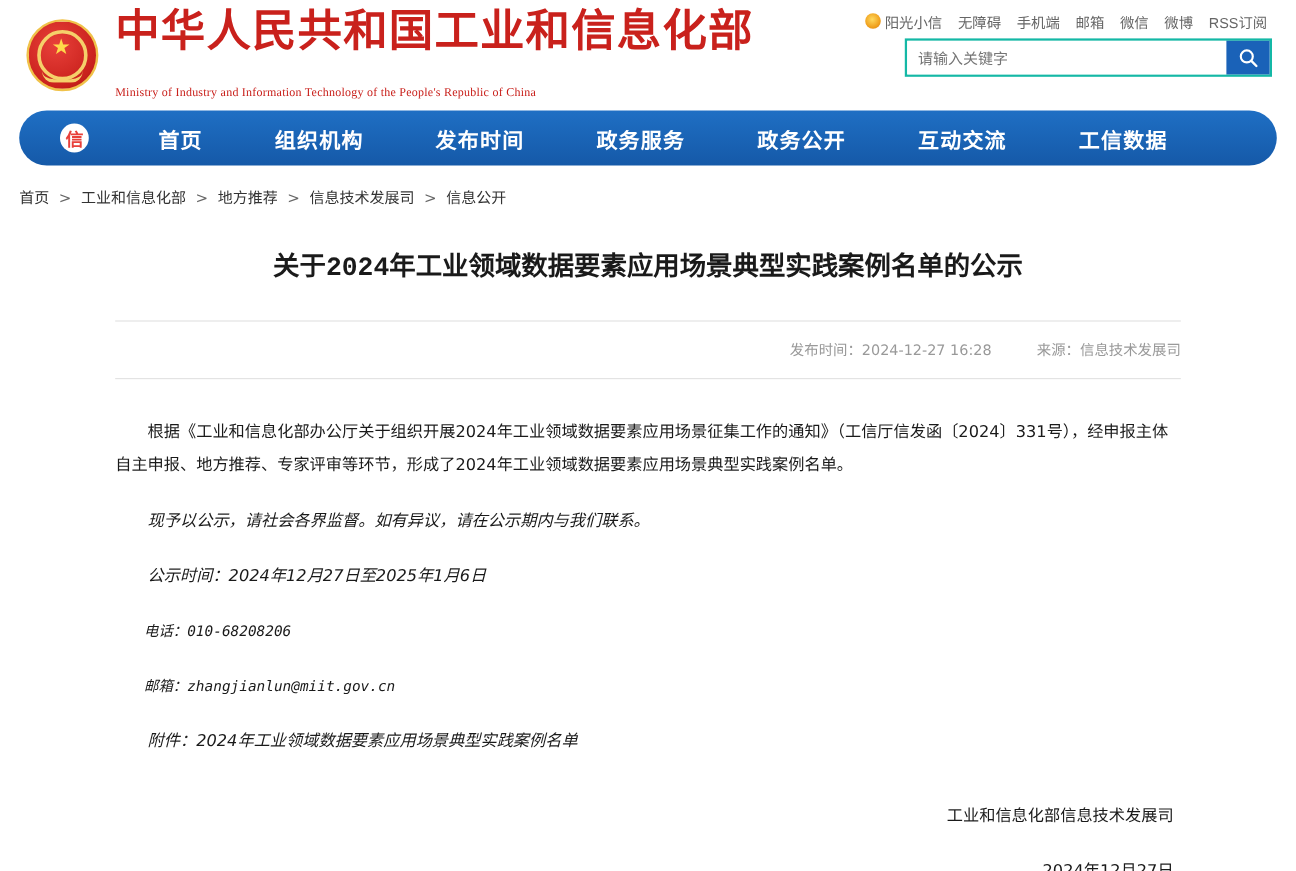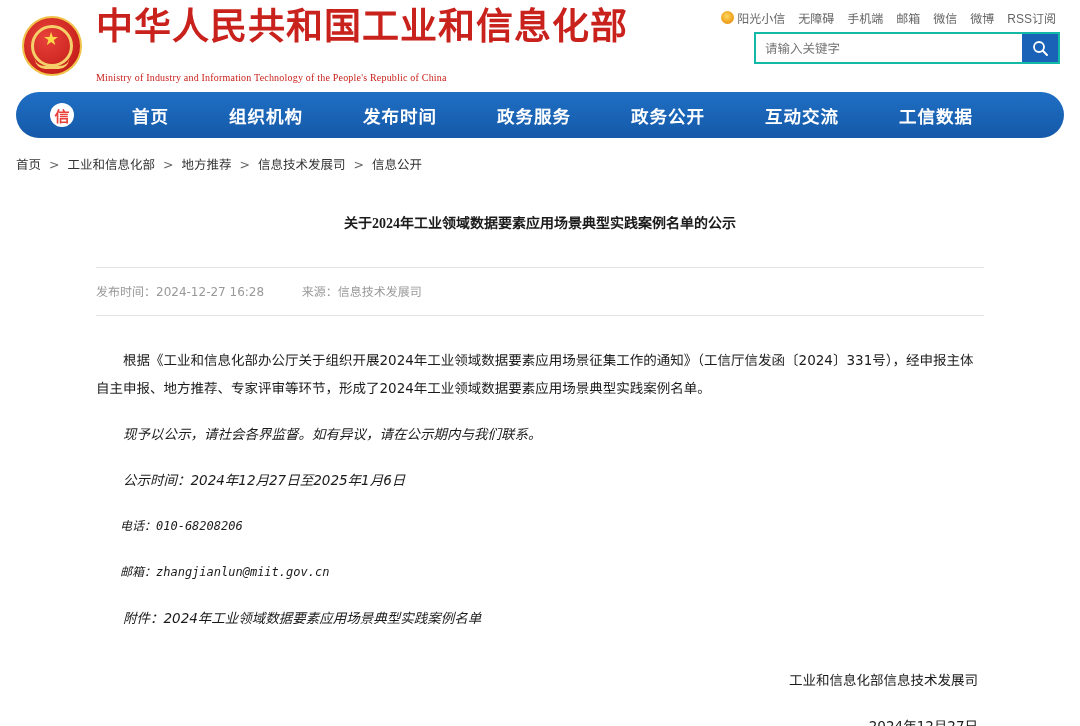--- a/index.html
+++ b/index.html
@@ -178,34 +178,34 @@
 
   
   .article { padding: 0 16px; }
   .article-inner {
     max-width: 1048px;
     margin: 0 auto;
     padding: 0 80px;
   }
   .article-title {
     text-align: center;
-    font-size: 14px;
+    font-size: 22px;
     font-weight: bold;
     color: #1a1a1a;
     margin: 34px 0 0 0;
     line-height: 34px;
-    font-family: Liberation Serif, serif;
+    font-family: Liberation Mono, monospace;
   }
   .title-rule {
     border: none;
     border-top: 1px solid #e3e3e3;
     margin: 26px 0 0 0;
   }
   .meta {
-    text-align: left;
+    text-align: right;
     font-size: 12px;
     color: #999;
     padding: 14px 0 0 0;
     font-family: "DejaVu Sans", sans-serif;
   }
   .meta .gap { display: inline-block; width: 30px; }
   .meta-rule {
     border: none;
     border-top: 1px solid #e3e3e3;
     margin: 16px 0 0 0;

